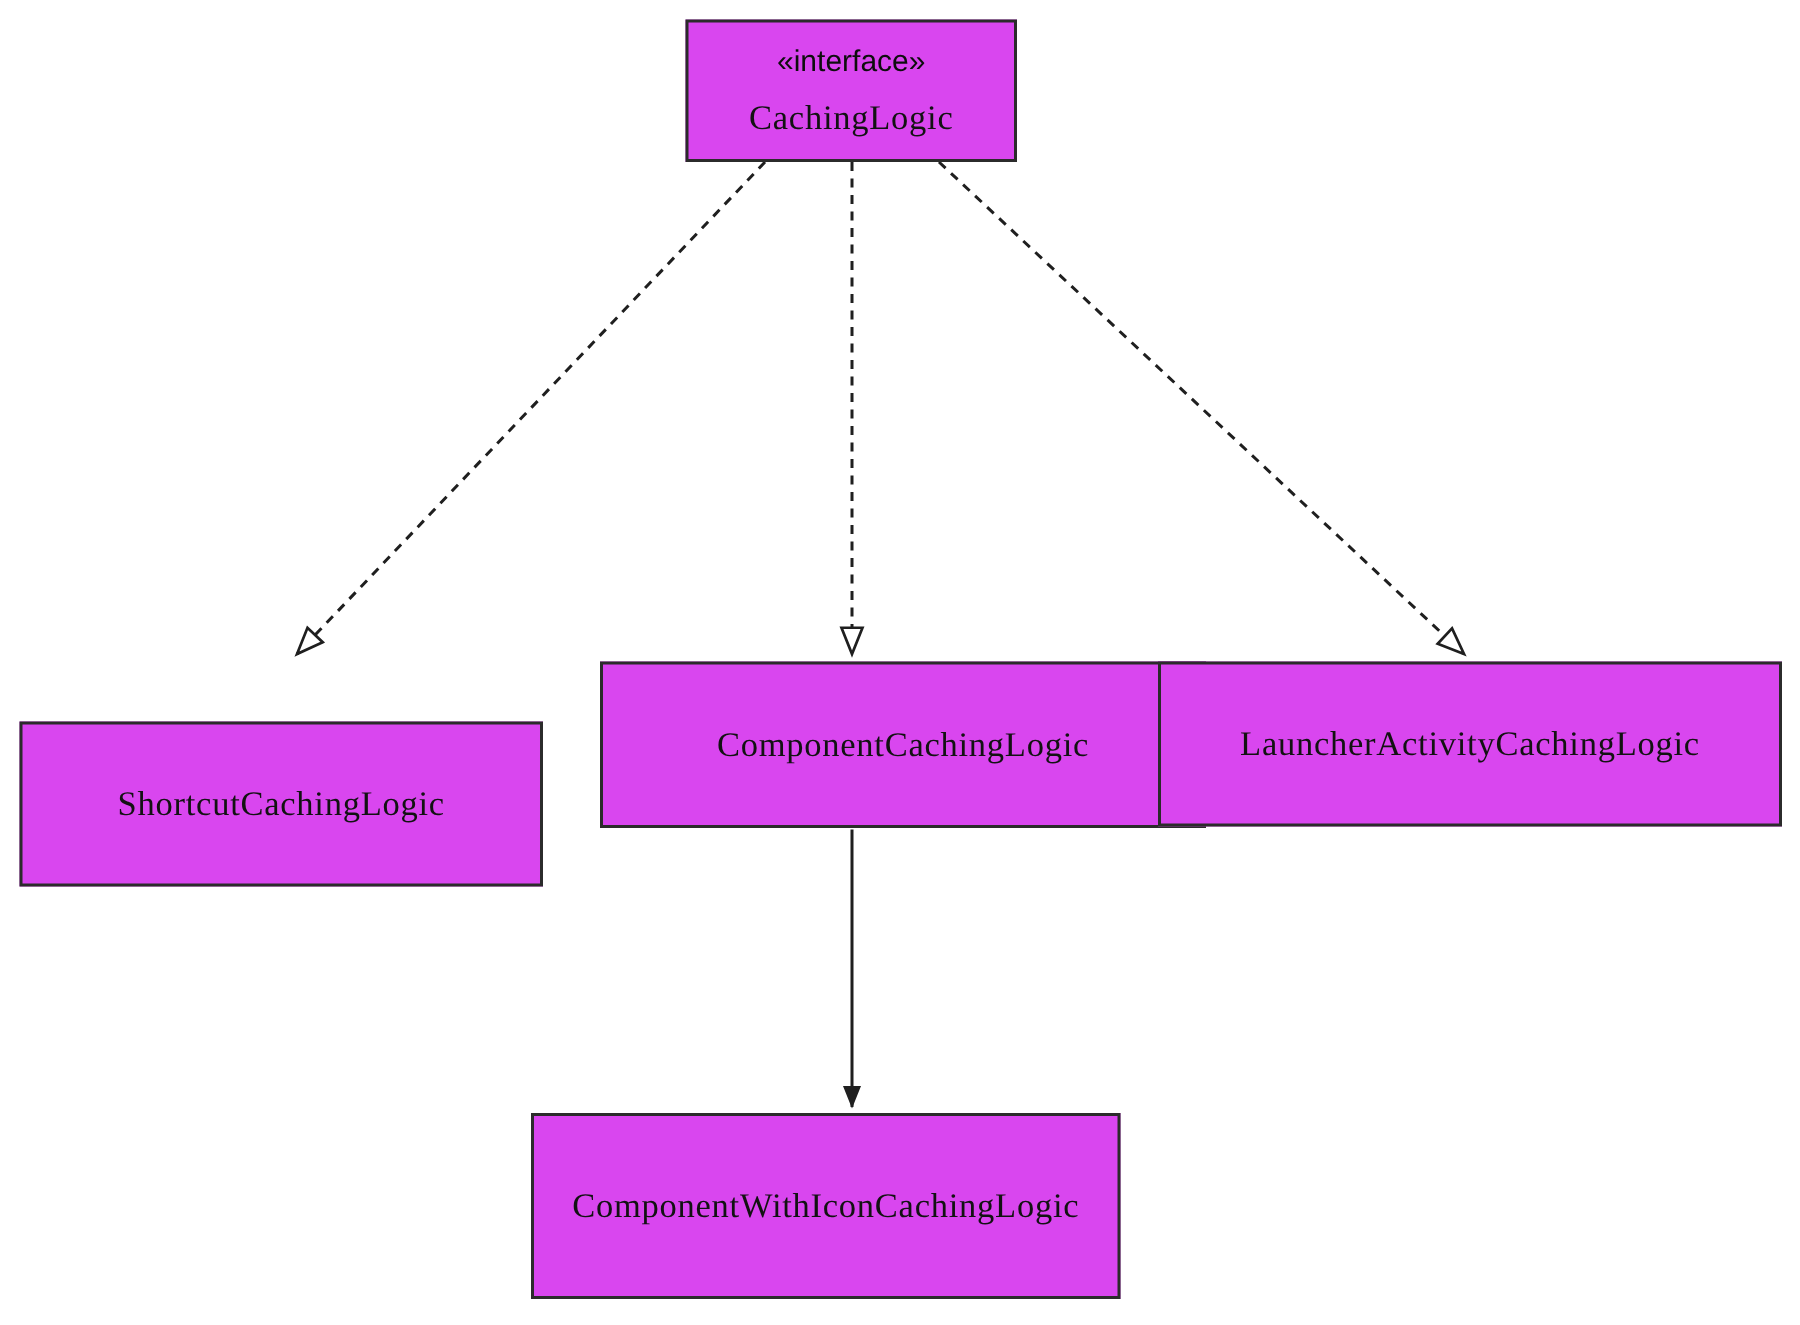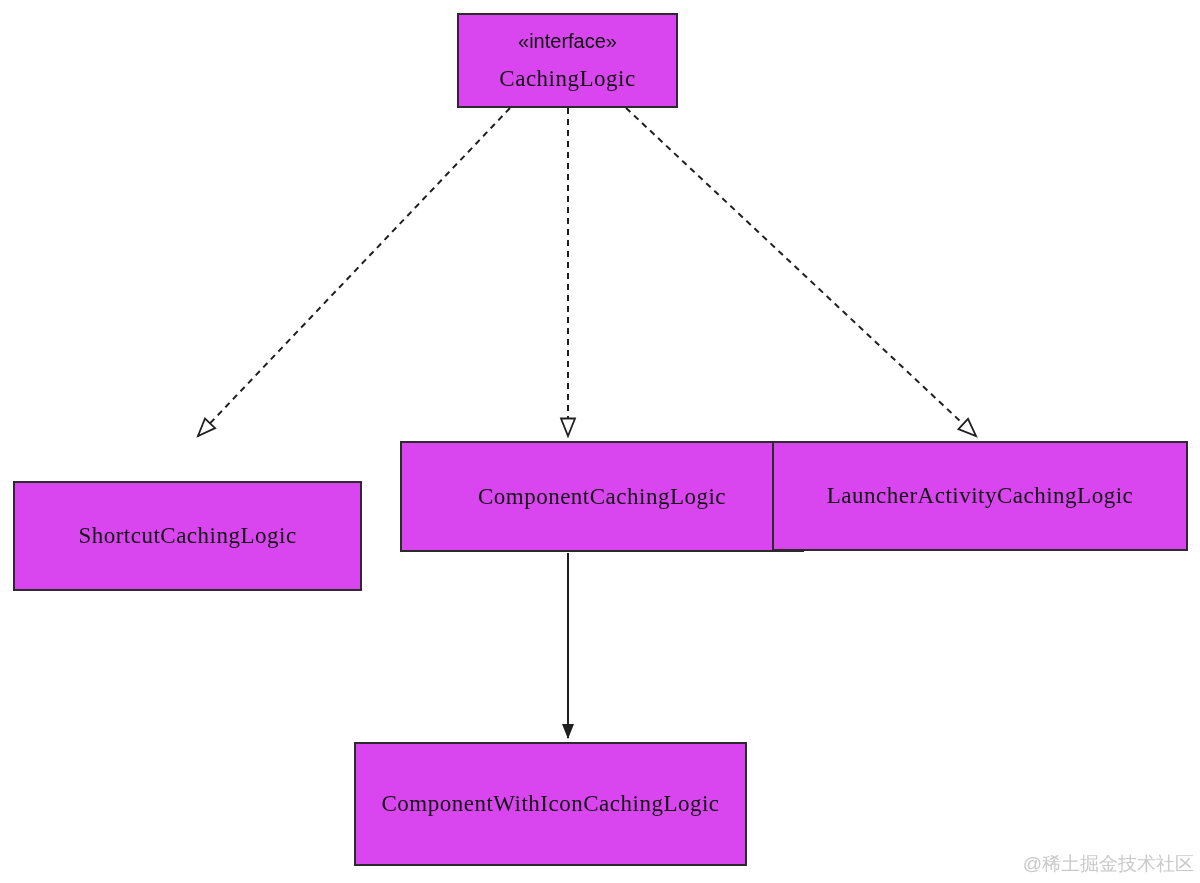--- a/index.html
+++ b/index.html
@@ -132,15 +132,14 @@
   </div>
 
   <div class="uml-box box-launcher">
     <span class="uml-name">LauncherActivityCachingLogic</span>
   </div>
 
   <div class="uml-box box-componentwithicon">
     <span class="uml-name">ComponentWithIconCachingLogic</span>
   </div>
 
-  <div class="watermark">@稀土掘金技术社区</div>
 
 </div>
 
 </body></html>

